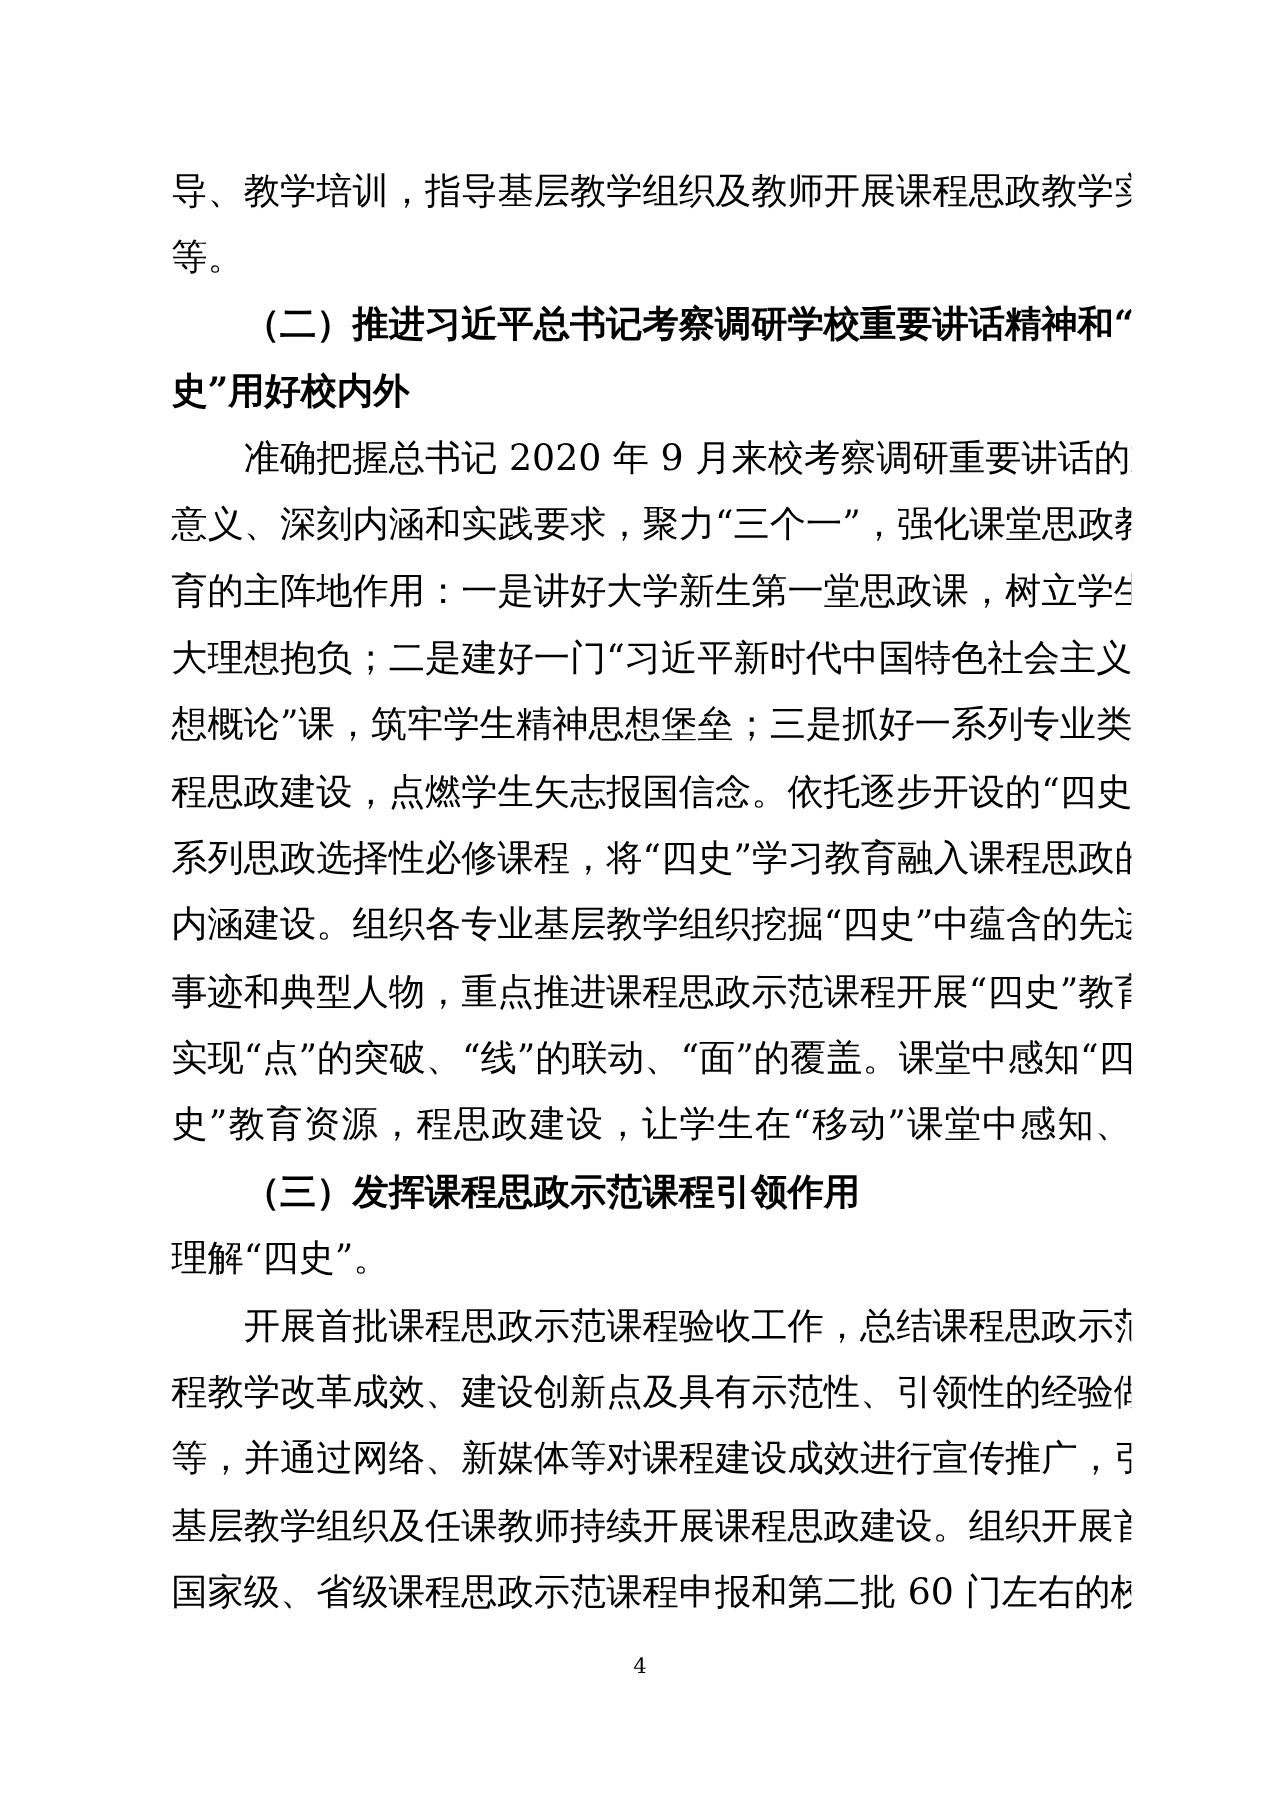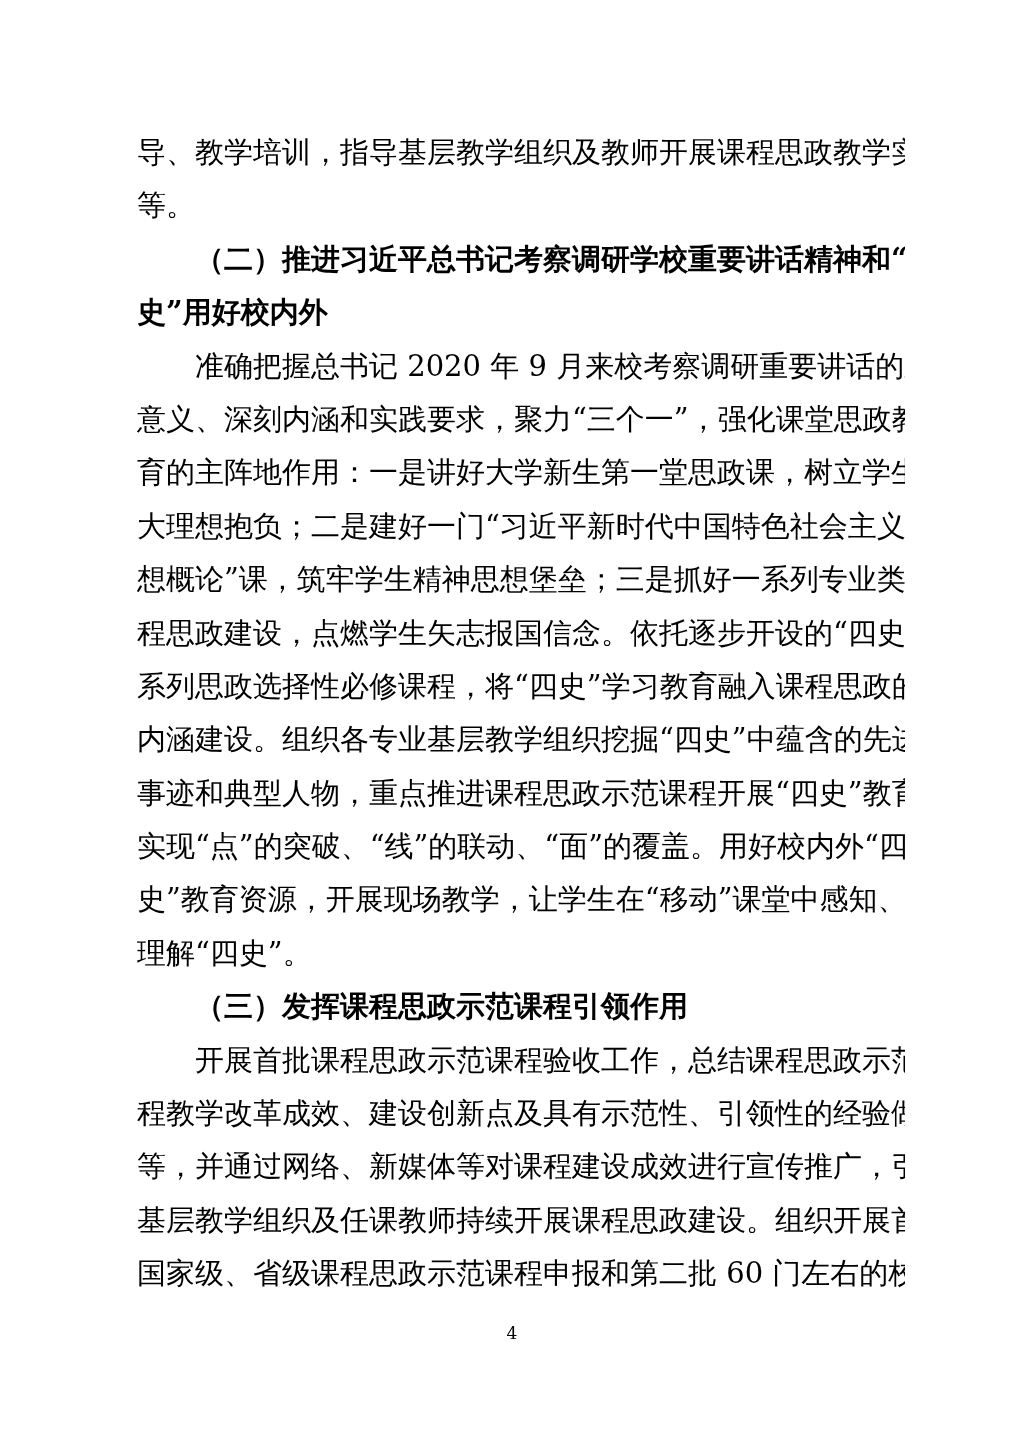--- a/index.html
+++ b/index.html
@@ -64,24 +64,24 @@
     <div class="line hd">史”用好校内外</div>
     <div class="line j ind">准确把握总书记 2020 年 9 月来校考察调研重要讲话的重大</div>
     <div class="line j">意义、深刻内涵和实践要求，聚力“三个一”，强化课堂思政教</div>
     <div class="line j">育的主阵地作用：一是讲好大学新生第一堂思政课，树立学生远</div>
     <div class="line j">大理想抱负；二是建好一门“习近平新时代中国特色社会主义思</div>
     <div class="line j">想概论”课，筑牢学生精神思想堡垒；三是抓好一系列专业类课</div>
     <div class="line j">程思政建设，点燃学生矢志报国信念。依托逐步开设的“四史”</div>
     <div class="line j">系列思政选择性必修课程，将“四史”学习教育融入课程思政的</div>
     <div class="line j">内涵建设。组织各专业基层教学组织挖掘“四史”中蕴含的先进</div>
     <div class="line j">事迹和典型人物，重点推进课程思政示范课程开展“四史”教育，</div>
-    <div class="line j">实现“点”的突破、“线”的联动、“面”的覆盖。用好校内外“四</div>
-    <div class="line j">史”教育资源，开展现场教学，让学生在“移动”课堂中感知、</div>
+    <div class="line j">实现“点”的突破、“线”的联动、“面”的覆盖。课堂中感知“四</div>
+    <div class="line j">史”教育资源，程思政建设，让学生在“移动”课堂中感知、</div>
+    <div class="line hd ind">（三）发挥课程思政示范课程引领作用</div>
     <div class="line">理解“四史”。</div>
-    <div class="line hd ind">（三）发挥课程思政示范课程引领作用</div>
     <div class="line j ind">开展首批课程思政示范课程验收工作，总结课程思政示范课</div>
     <div class="line j">程教学改革成效、建设创新点及具有示范性、引领性的经验做法</div>
     <div class="line j">等，并通过网络、新媒体等对课程建设成效进行宣传推广，引导</div>
     <div class="line j">基层教学组织及任课教师持续开展课程思政建设。组织开展首批</div>
     <div class="line j">国家级、省级课程思政示范课程申报和第二批 60 门左右的校级</div>
   </div>
   <div class="footer">4</div>
 </div>
 
 </body></html>

